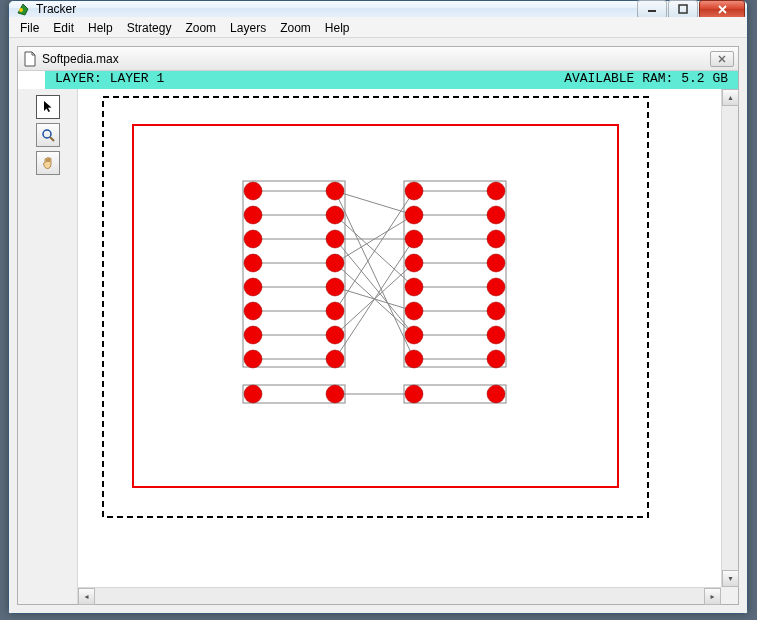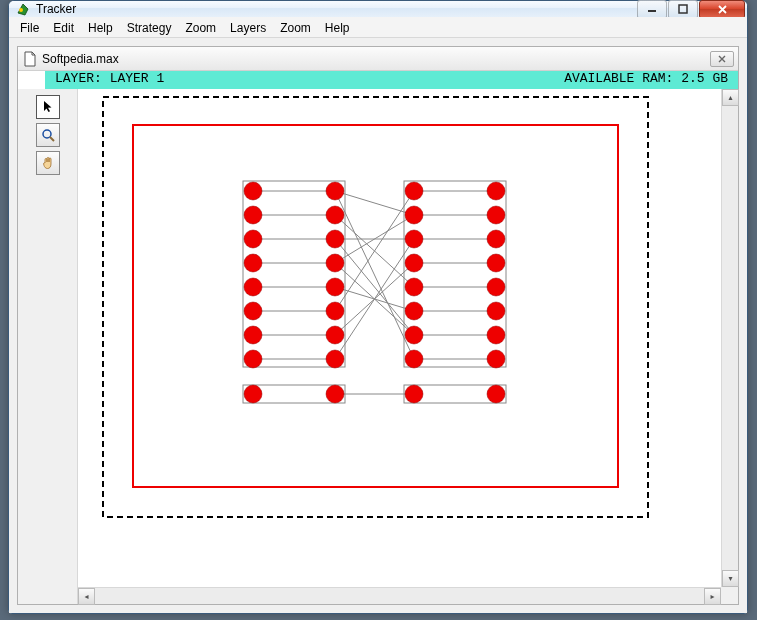--- a/index.html
+++ b/index.html
@@ -96,21 +96,21 @@
               <path d="M2 1 L8 7 M8 1 L2 7" stroke="#666" stroke-width="1.4"></path>
             </svg>
         </div>
       </div>
 
       <div class="status-row">
         <span class="status-left">
           <span>LAYER:</span> <span>LAYER 1</span>
         </span>
         <span>
-          <span>AVAILABLE RAM:</span> <span>2.5 GB</span>
+          <span>AVAILABLE RAM:</span> <span>5.2 GB</span>
         </span>
       </div>
 
       <div class="doc-body">
         <div class="left-gutter">
           <div class="tool-btn active">
             <svg width="14" height="14" viewBox="0 0 14 14">
               <path d="M3 1 L3 11 L5.5 8.5 L7.5 12 L9 11.3 L7 7.8 L10.5 7.5 Z" fill="#000"></path>
             </svg>
           </div>

